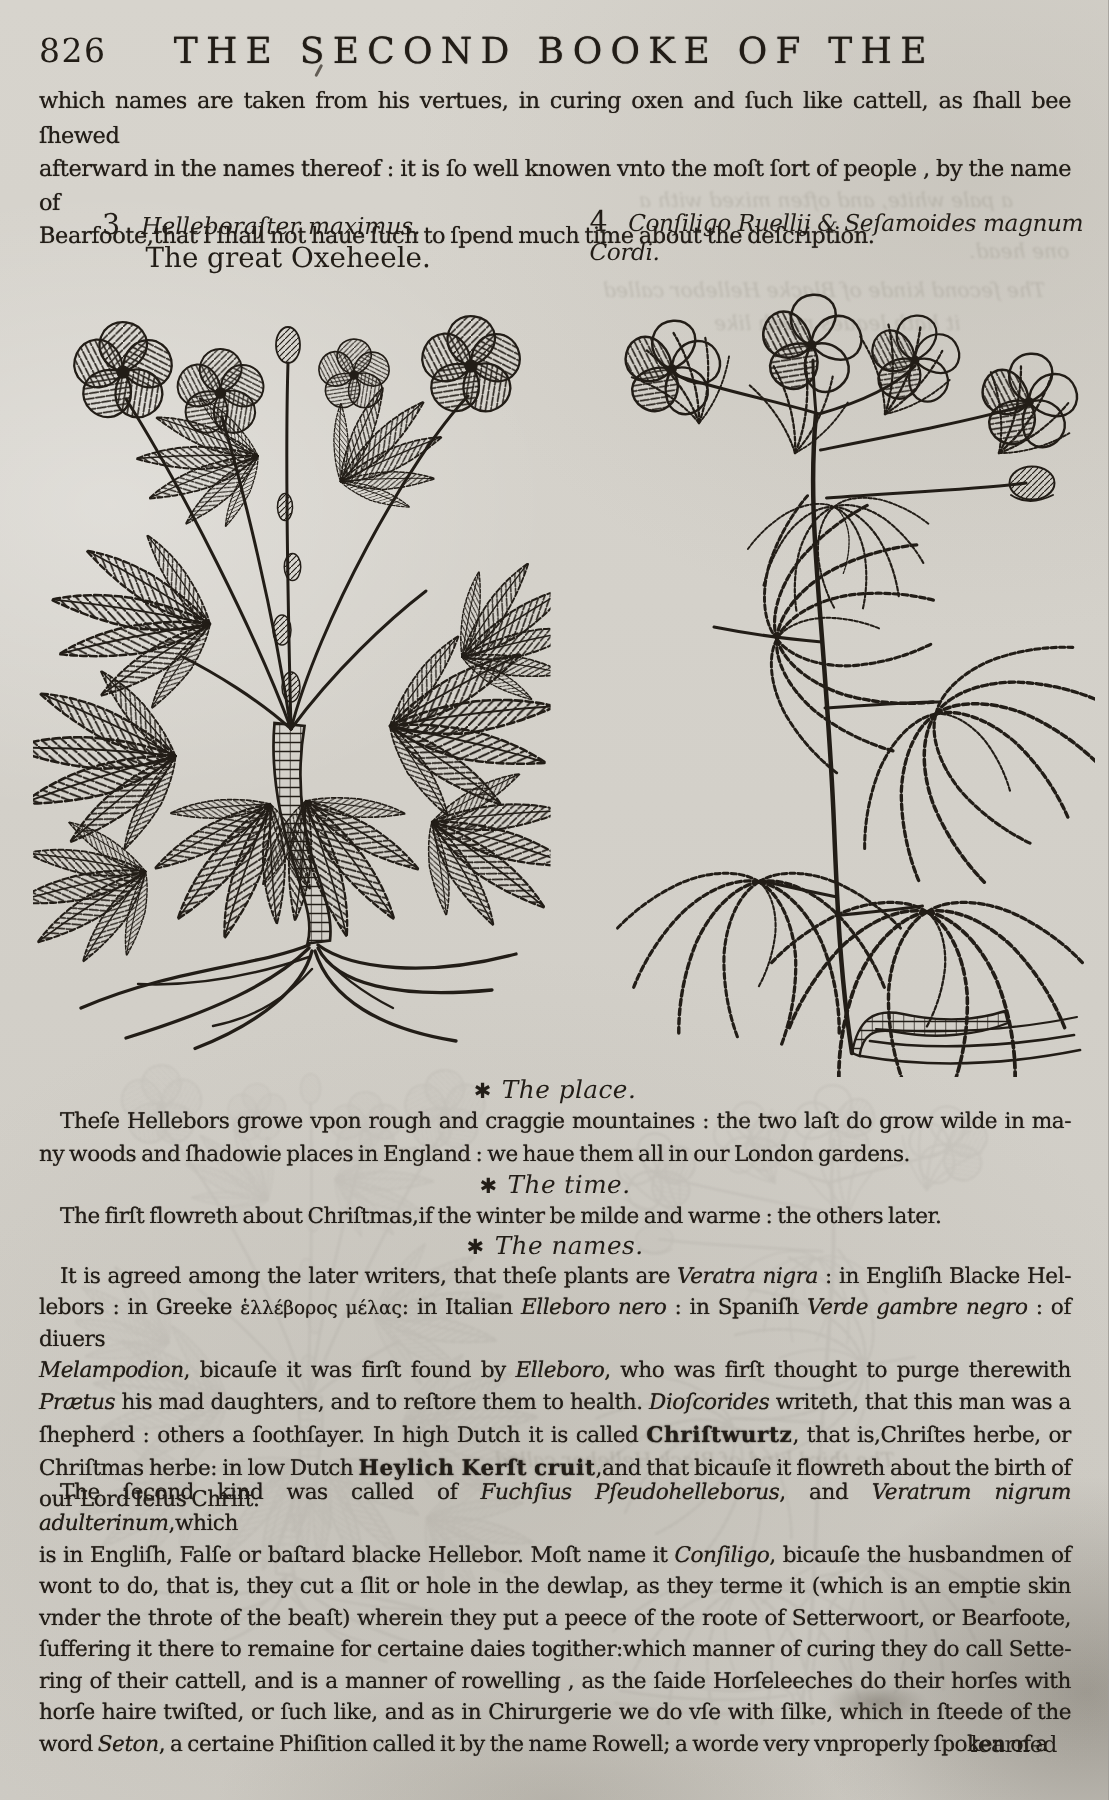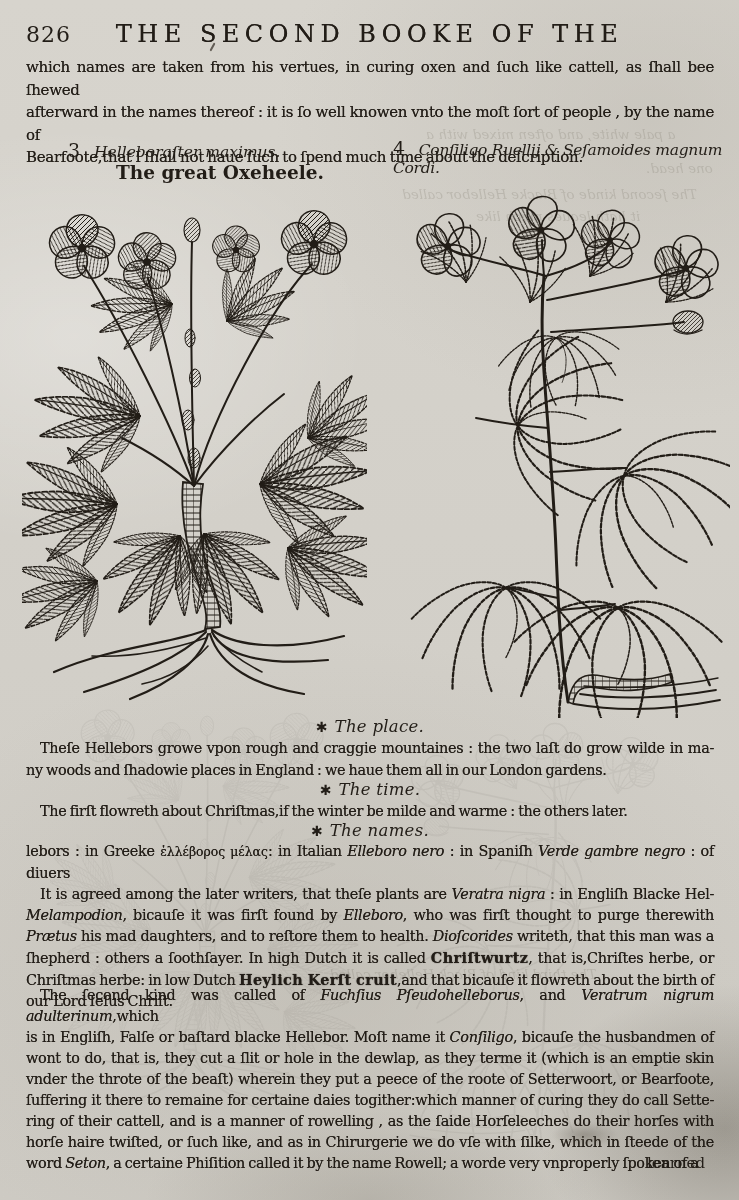--- a/index.html
+++ b/index.html
@@ -30,21 +30,21 @@
   .tl.ind{text-indent:14px;}
   .it{font-style:italic;}
   .gk{font-size:.86em;letter-spacing:0;}
   .bl{font-weight:bold;letter-spacing:.4px;text-shadow:0 0 1px rgba(25,20,15,.9);}
   
   .caption{font-size:15.5px;}
   .cap-num{font-size:19px;margin-right:14px;font-style:normal;}
   .cap-latin{font-style:italic;}
   .cap-eng{font-size:18.5px;margin-top:1px;}
   .caption-left{left:68px;top:139px;}
-  .caption-left .cap-eng{margin-left:48px;font-weight:bold;}
+  .caption-left .cap-eng{margin-left:29px;}
   .caption-right{left:393px;top:137px;letter-spacing:-0.3px;}
   .caption-right .cap-eng{margin-left:32px;letter-spacing:0;}
   
   .sec-head{left:26px;width:688px;text-align:center;font-size:16.5px;}
   .sec-head .star{font-style:normal;font-size:14px;margin-right:7px;}
   .sec-head .it{letter-spacing:.3px;}
   .catchword{right:34px;top:1154px;font-size:15px;}
   
   .cut{position:absolute;}
   .cut path,.cut ellipse,.cut circle{vector-effect:none;}
@@ -279,22 +279,22 @@
     <span class="star">✱</span><span class="it">The time.</span>
   </div>
   <div class="abs textblock" style="top:800px;line-height:22px;">
       <div class="tl last ind">The firſt flowreth about Chriſtmas,if the winter be milde and warme : the others later.</div>
     </div>
 
   <div class="abs sec-head" style="top:821px;">
     <span class="star">✱</span><span class="it">The names.</span>
   </div>
   <div class="abs textblock" style="top:841px;line-height:21px;">
+      <div class="tl ind">It is agreed among the later writers, that theſe plants are <span class="it">Veratra nigra</span> : in Engliſh Blacke Hel-</div>
       <div class="tl">lebors : in Greeke <span class="gk">ἑλλέβορος μέλας</span>: in Italian <span class="it">Elleboro nero</span> : in Spaniſh <span class="it">Verde gambre negro</span> : of diuers</div>
-      <div class="tl ind">It is agreed among the later writers, that theſe plants are <span class="it">Veratra nigra</span> : in Engliſh Blacke Hel-</div>
       <div class="tl"><span class="it">Melampodion</span>, bicauſe it was firſt found by <span class="it">Elleboro</span>, who was firſt thought to purge therewith</div>
       <div class="tl"><span class="it">Prætus</span> his mad daughters, and to reſtore them to health.  <span class="it">Dioſcorides</span> writeth, that this man was a</div>
       <div class="tl">ſhepherd : others a ſoothſayer.  In high Dutch it is called <span class="bl">Chriſtwurtz</span>, that is,Chriſtes herbe, or</div>
       <div class="tl">Chriſtmas herbe: in low Dutch <span class="bl">Heylich Kerſt cruit</span>,and that bicauſe it flowreth about the birth of</div>
       <div class="tl last">our Lord Ieſus Chriſt.</div>
     </div>
   <div class="abs textblock" style="top:985px;line-height:21px;">
       <div class="tl ind">The ſecond kind was called of <span class="it">Fuchſius Pſeudohelleborus</span>, and <span class="it">Veratrum nigrum adulterinum</span>,which</div>
       <div class="tl">is in Engliſh, Falſe or baſtard blacke Hellebor.  Moſt name it <span class="it">Conſiligo</span>, bicauſe the husbandmen of</div>
       <div class="tl">wont to do,  that is, they cut a ſlit or hole in the dewlap,  as they terme it  (which is an emptie skin</div>

